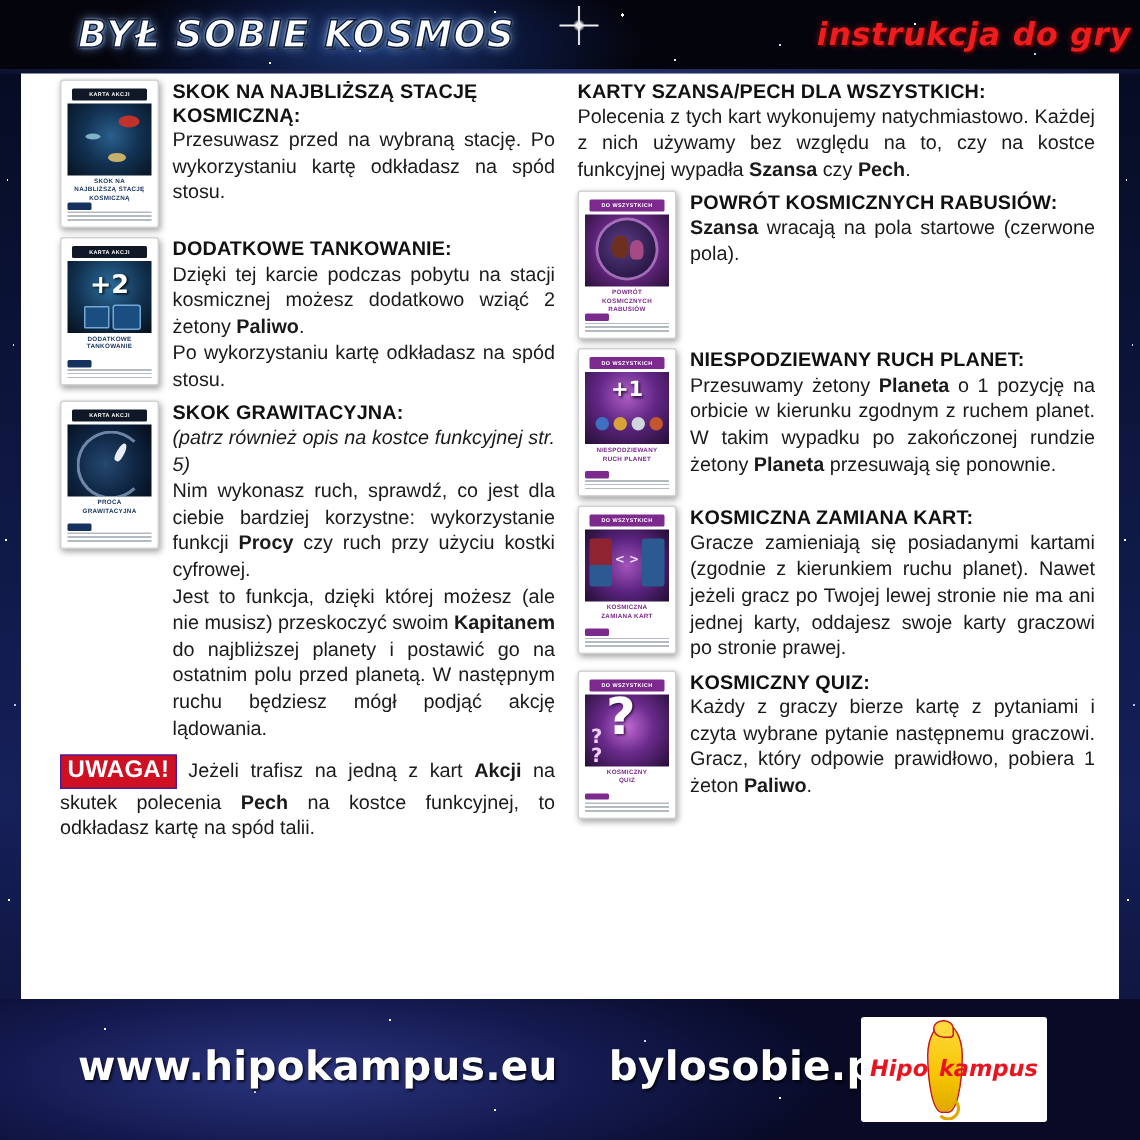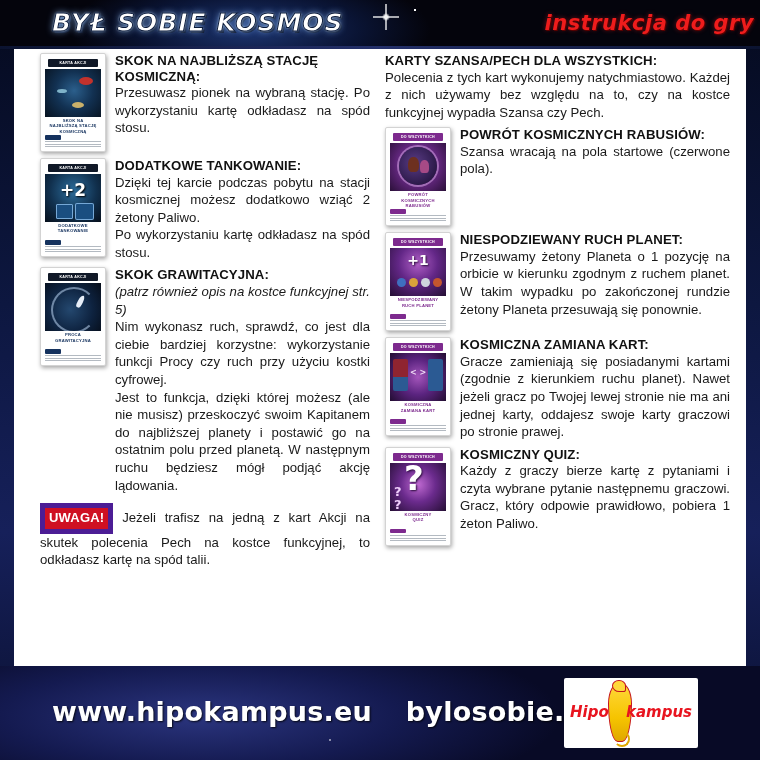--- a/index.html
+++ b/index.html
@@ -92,29 +92,29 @@
     margin:0;font-size:13.2px;font-weight:700;line-height:15.5px;
     color:#111;letter-spacing:.1px;
     font-family:"Liberation Sans", sans-serif;
   }
   p.body{
     margin:0;font-size:13.2px;line-height:17.6px;color:#1a1a1a;
     text-align:justify;hyphens:none;
     font-family:"Liberation Sans", sans-serif;
   }
   p.body i{font-style:italic;}
-  b{font-weight:400;}
+  b{font-weight:700;}
 
   .warn{
     margin-top:9px;font-size:13.2px;line-height:17.6px;color:#1a1a1a;text-align:justify;
   }
   .warn .tag{
     display:inline-block;background:#cf1022;color:#fff;font-weight:700;
-    padding:1px 4px 2px 4px;font-size:13px;letter-spacing:.2px;
-    border:5px solid #4c1d95;
+    padding:1px 4px 2px 4px;font-size:16px;letter-spacing:.2px;
+    border:1px solid #4c1d95;
   }
 
   
   .card{
     position:relative;width:64px;height:97px;background:#fff;
     border:1px solid #d3d3d3;border-radius:2px;
     box-shadow:1px 2px 4px rgba(0,0,0,.35);overflow:hidden;
   }
   .card .ribbon{
     position:absolute;left:7px;top:5px;width:50px;height:8px;border-radius:1px;
@@ -242,21 +242,21 @@
       linear-gradient(180deg,#0a0f33 0%,#1a2266 45%,#080b28 100%);
     z-index:6;overflow:hidden;
   }
   .urls{
     position:absolute;left:52px;top:30px;color:#fff;
     font-family:"DejaVu Sans", sans-serif;font-weight:700;font-size:27px;letter-spacing:.2px;
     text-shadow:1px 1px 2px rgba(0,0,0,.8);
   }
   .urls .sep{display:inline-block;width:34px;}
   .logo{
-    position:absolute;right:62px;top:12px;width:134px;height:70px;background:#fff;border-radius:2px;
+    position:absolute;right:62px;top:12px;width:124px;height:70px;background:#fff;border-radius:2px;
   }
   .logo .seahorse{
     position:absolute;left:44px;top:4px;width:22px;height:58px;
     background:linear-gradient(180deg,#ffd83b 0%,#f6c400 60%,#e0a800 100%);
     border-radius:50% 50% 40% 40%/36% 36% 64% 64%;
     border:1.5px solid #c4141c;
   }
   .logo .seahorse::before{
     content:"";position:absolute;left:3px;top:-3px;width:12px;height:10px;border-radius:50% 50% 20% 55%;
     background:#ffd83b;border:1.5px solid #c4141c;
@@ -297,21 +297,21 @@
                 <div class="art space-jump"></div>
                 <div class="cap">SKOK NA
 NAJBLIŻSZĄ STACJĘ
 KOSMICZNĄ</div>
                 <div class="minibar"></div>
                 <div class="fine"></div>
               </div>
             </div>
             <div class="txt">
               <h3 class="title">SKOK NA NAJBLIŻSZĄ STACJĘ KOSMICZNĄ:</h3>
-              <p class="body">Przesuwasz pionek na wybraną stację. Po wykorzystaniu kartę odkładasz na spód stosu.</p>
+              <p class="body">Przesuwasz przed na wybraną stację. Po wykorzystaniu kartę odkładasz na spód stosu.</p>
             </div>
           </div>
         </div>
         <div class="block">
           <div class="row">
             <div class="thumb-wrap">
               <div class="card akcja">
                 <div class="ribbon">KARTA AKCJI</div>
                 <div class="art fuel"></div>
                 <div class="cap">DODATKOWE

